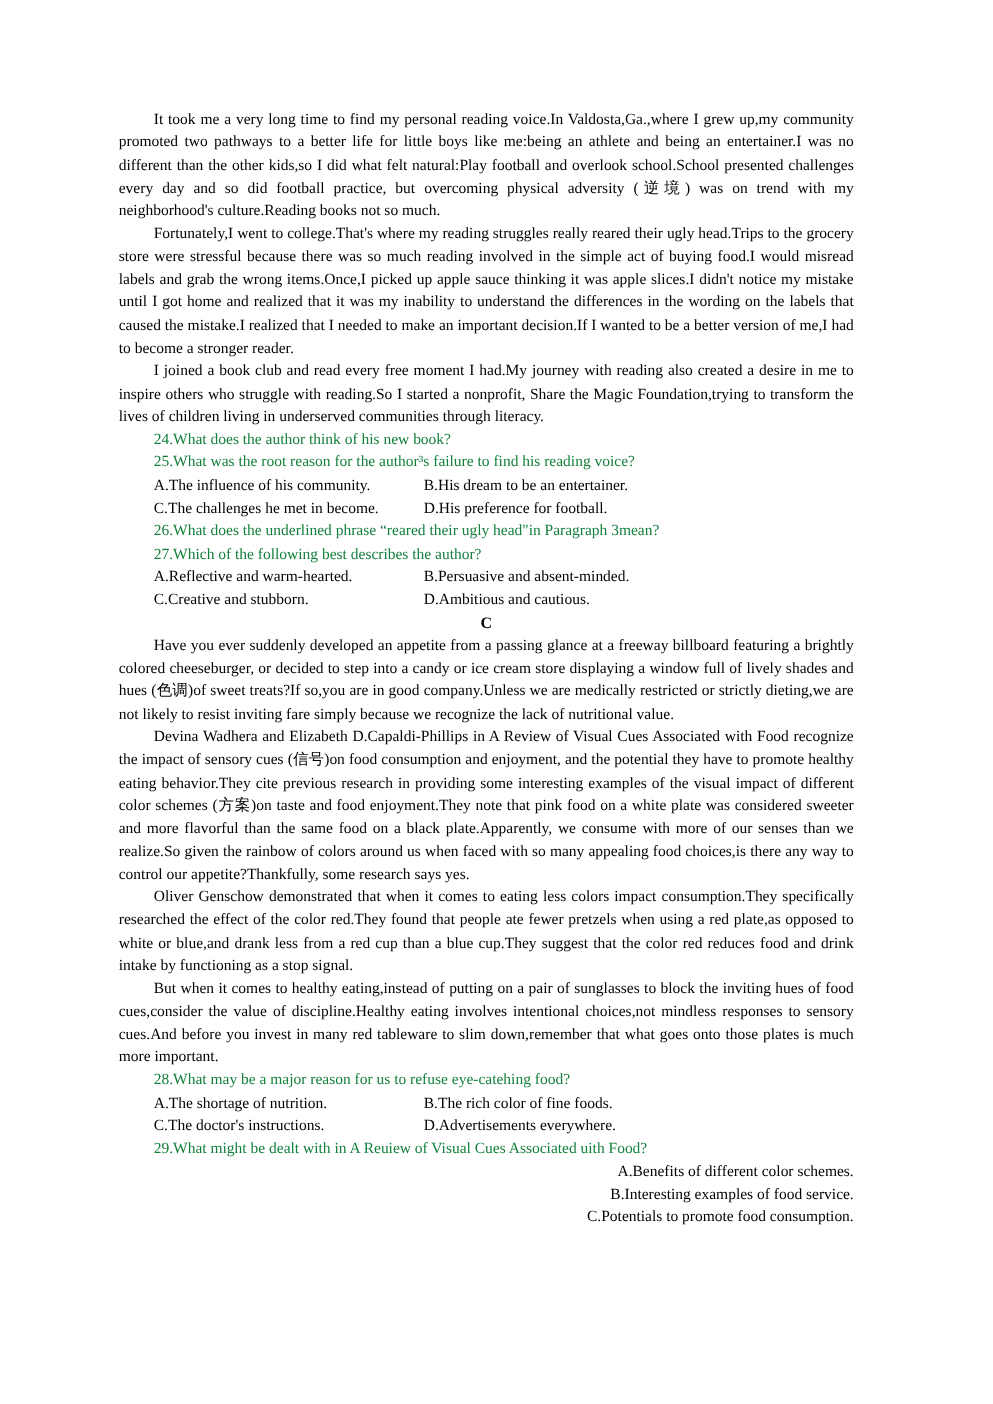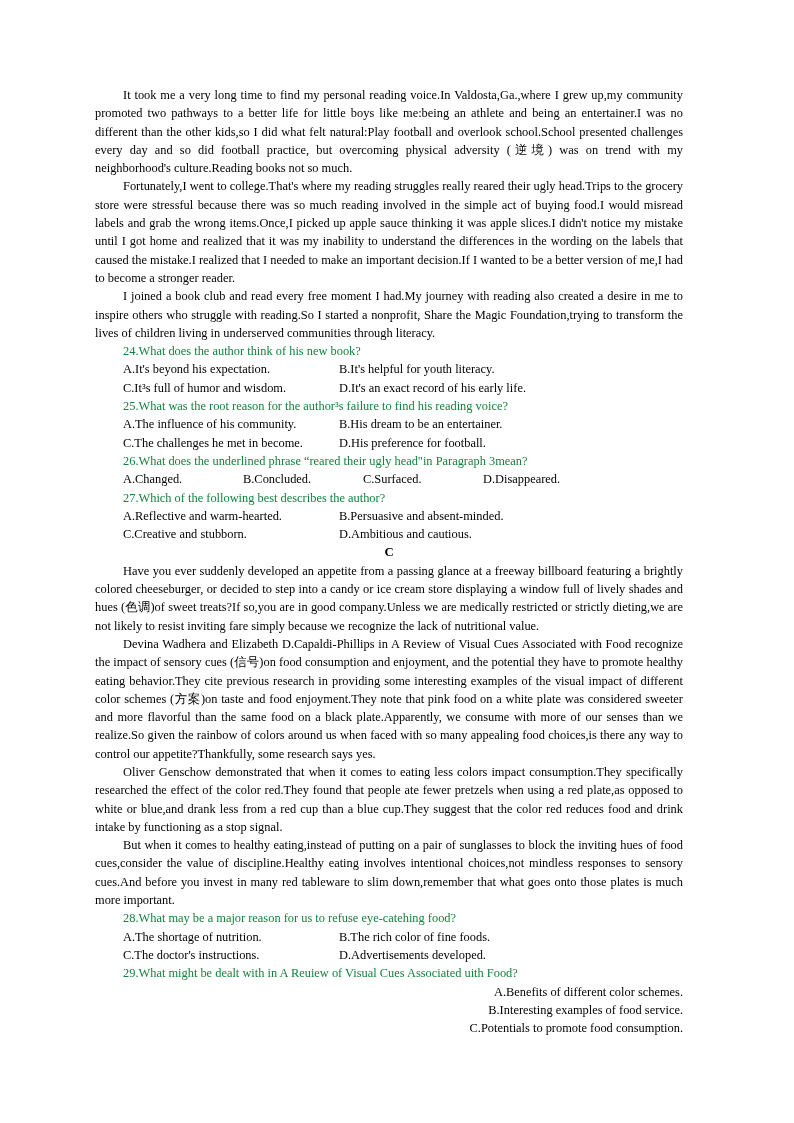--- a/index.html
+++ b/index.html
@@ -81,45 +81,32 @@
 <body>
 
 <div class="page">
   <div class="content">
 
     <p class="para">It took me a very long time to find my personal reading voice.In Valdosta,Ga.,where I grew up,my community promoted two pathways to a better life for little boys like me:being an athlete and being an entertainer.I was no different than the other kids,so I did what felt natural:Play football and overlook school.School presented challenges every day and so did football practice, but overcoming physical adversity (逆境) was on trend with my neighborhood's culture.Reading books not so much.</p>
     <p class="para">Fortunately,I went to college.That's where my reading struggles really reared their ugly head.Trips to the grocery store were stressful because there was so much reading involved in the simple act of buying food.I would misread labels and grab the wrong items.Once,I picked up apple sauce thinking it was apple slices.I didn't notice my mistake until I got home and realized that it was my inability to understand the differences in the wording on the labels that caused the mistake.I realized that I needed to make an important decision.If I wanted to be a better version of me,I had to become a stronger reader.</p>
     <p class="para">I joined a book club and read every free moment I had.My journey with reading also created a desire in me to inspire others who struggle with reading.So I started a nonprofit, Share the Magic Foundation,trying to transform the lives of children living in underserved communities through literacy.</p>
 
     <p class="q">24.What does the author think of his new book?</p>
-    <div class="opts">
-      <span class="opt-row">
-        <span class="opt-a">A.It's beyond his expectation.</span><span class="opt-b">B.It's helpful for youth literacy.</span>
-      </span>
-      <span class="opt-row">
-        <span class="opt-c">C.It³s full of humor and wisdom.</span><span class="opt-d">D.It's an exact record of his early life.</span>
-      </span>
-    </div>
 
     <p class="q">25.What was the root reason for the author³s failure to find his reading voice?</p>
     <div class="opts">
       <span class="opt-row">
         <span class="opt-a">A.The influence of his community.</span><span class="opt-b">B.His dream to be an entertainer.</span>
       </span>
       <span class="opt-row">
         <span class="opt-c">C.The challenges he met in become.</span><span class="opt-d">D.His preference for football.</span>
       </span>
     </div>
 
     <p class="q">26.What does the underlined phrase “reared their ugly head"in Paragraph 3mean?</p>
-    <div class="opts opts-quad">
-      <span class="opt-row">
-        <span class="o4">A.Changed.</span><span class="o4">B.Concluded.</span><span class="o4">C.Surfaced.</span><span class="o4">D.Disappeared.</span>
-      </span>
-    </div>
 
     <p class="q">27.Which of the following best describes the author?</p>
     <div class="opts">
       <span class="opt-row">
         <span class="opt-a">A.Reflective and warm-hearted.</span><span class="opt-b">B.Persuasive and absent-minded.</span>
       </span>
       <span class="opt-row">
         <span class="opt-c">C.Creative and stubborn.</span><span class="opt-d">D.Ambitious and cautious.</span>
       </span>
     </div>
@@ -130,21 +117,21 @@
     <p class="para">Devina Wadhera and Elizabeth D.Capaldi-Phillips in A Review of Visual Cues Associated with Food recognize the impact of sensory cues (信号)on food consumption and enjoyment, and the potential they have to promote healthy eating behavior.They cite previous research in providing some interesting examples of the visual impact of different color schemes (方案)on taste and food enjoyment.They note that pink food on a white plate was considered sweeter and more flavorful than the same food on a black plate.Apparently, we consume with more of our senses than we realize.So given the rainbow of colors around us when faced with so many appealing food choices,is there any way to control our appetite?Thankfully, some research says yes.</p>
     <p class="para">Oliver Genschow demonstrated that when it comes to eating less colors impact consumption.They specifically researched the effect of the color red.They found that people ate fewer pretzels when using a red plate,as opposed to white or blue,and drank less from a red cup than a blue cup.They suggest that the color red reduces food and drink intake by functioning as a stop signal.</p>
     <p class="para">But when it comes to healthy eating,instead of putting on a pair of sunglasses to block the inviting hues of food cues,consider the value of discipline.Healthy eating involves intentional choices,not mindless responses to sensory cues.And before you invest in many red tableware to slim down,remember that what goes onto those plates is much more important.</p>
 
     <p class="q">28.What may be a major reason for us to refuse eye-catehing food?</p>
     <div class="opts">
       <span class="opt-row">
         <span class="opt-a">A.The shortage of nutrition.</span><span class="opt-b">B.The rich color of fine foods.</span>
       </span>
       <span class="opt-row">
-        <span class="opt-c">C.The doctor's instructions.</span><span class="opt-d">D.Advertisements developed.</span>
+        <span class="opt-c">C.The doctor's instructions.</span><span class="opt-d">D.Advertisements everywhere.</span>
       </span>
     </div>
 
     <p class="q">29.What might be dealt with in A Reuiew of Visual Cues Associated uith Food?</p>
     <div class="opts">
       <span class="opt-stack">A.Benefits of different color schemes.</span>
       <span class="opt-stack">B.Interesting examples of food service.</span>
       <span class="opt-stack">C.Potentials to promote food consumption.</span>
     </div>
 

